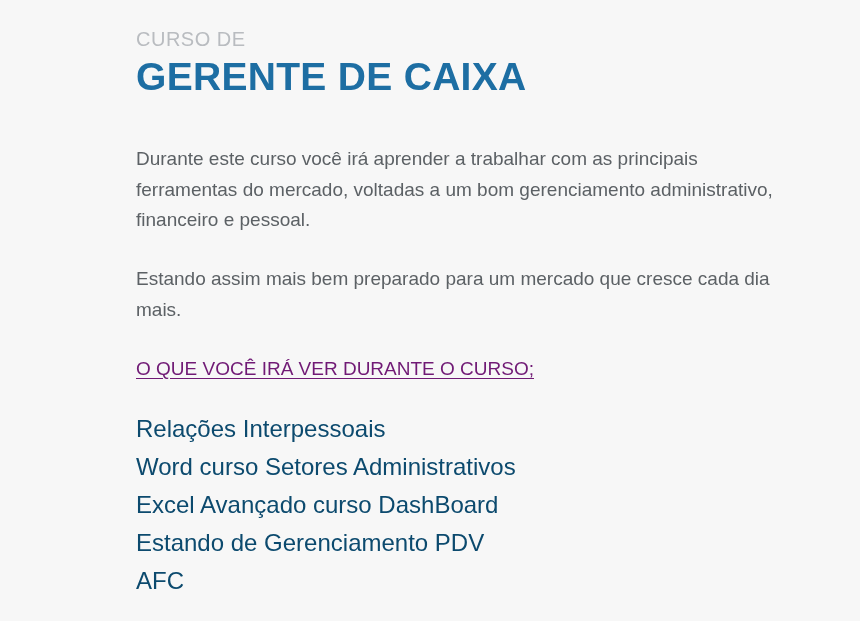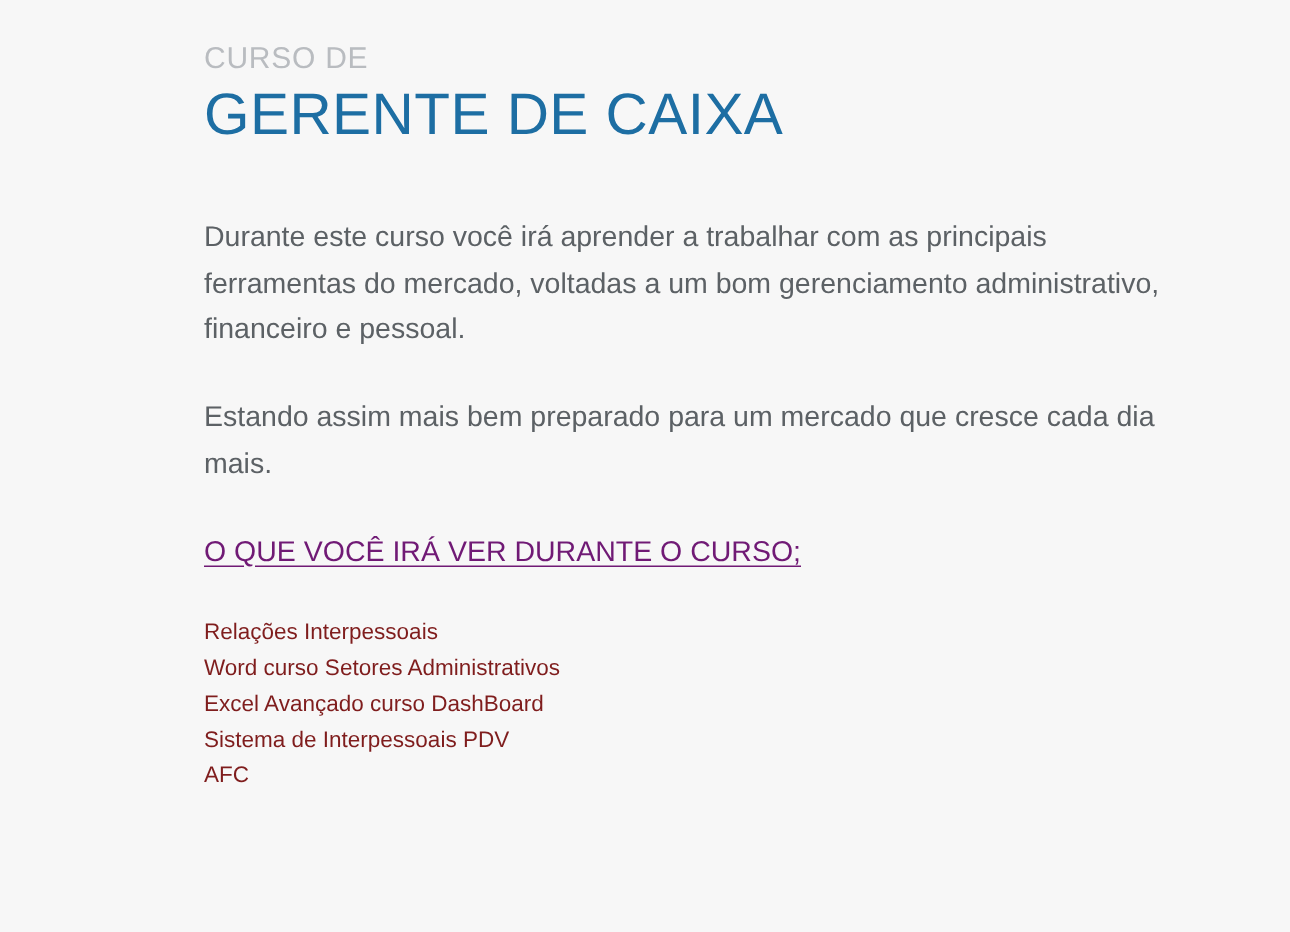--- a/index.html
+++ b/index.html
@@ -31,21 +31,21 @@
     letter-spacing: 0.5px;
     color: #b9bcc0;
     font-weight: 400;
     line-height: 1.15;
     margin: 0 0 4px 0;
   }
   .title {
     font-size: 39px;
     letter-spacing: 0.3px;
     color: #1d6ea3;
-    font-weight: 400;
+    font-weight: 700;
     line-height: 1.15;
     margin: 0 0 44px 0;
   }
   .para {
     font-size: 19px;
     color: #5c6165;
     line-height: 1.62;
     margin: 0 0 28px 0;
     font-weight: 400;
   }
@@ -58,22 +58,22 @@
     text-underline-offset: 3px;
     display: inline-block;
     font-weight: 400;
   }
   .topic-list {
     list-style: none;
     margin: 0;
     padding: 0;
   }
   .topic-list li {
-    font-size: 15px;
-    color: #7f1d1d;
+    font-size: 24px;
+    color: #0c4a6e;
     line-height: 1.58;
     font-weight: 400;
   }
 </style>
 </head>
 <body>
 
 <div class="page">
   <div class="content">
 
@@ -86,18 +86,18 @@
     <p class="para">Estando assim mais bem preparado para um mercado que cresce cada dia mais.</p>
 
     <div>
       <span class="section-heading">O QUE VOCÊ IRÁ VER DURANTE O CURSO;</span>
     </div>
 
     <ul class="topic-list">
       <li>Relações Interpessoais</li>
       <li>Word curso Setores Administrativos</li>
       <li>Excel Avançado curso DashBoard</li>
-      <li>Sistema de Interpessoais PDV</li>
+      <li>Estando de Gerenciamento PDV</li>
       <li>AFC</li>
     </ul>
 
   </div>
 </div>
 
 </body></html>

